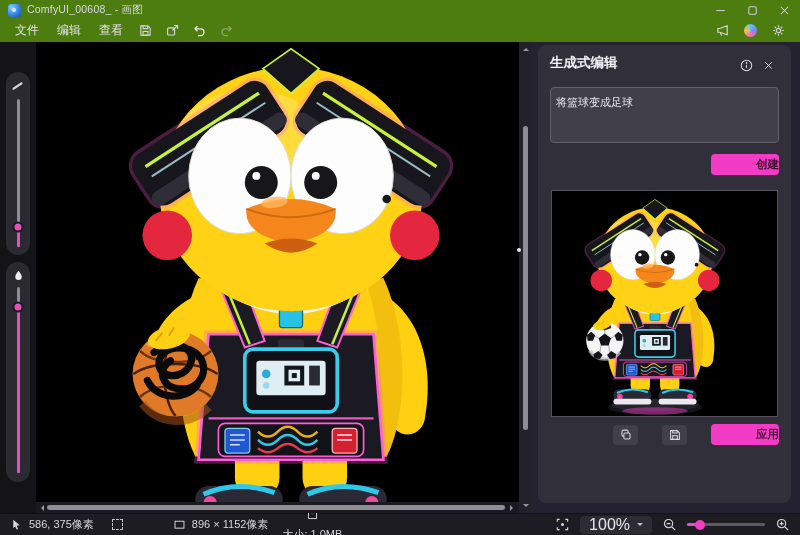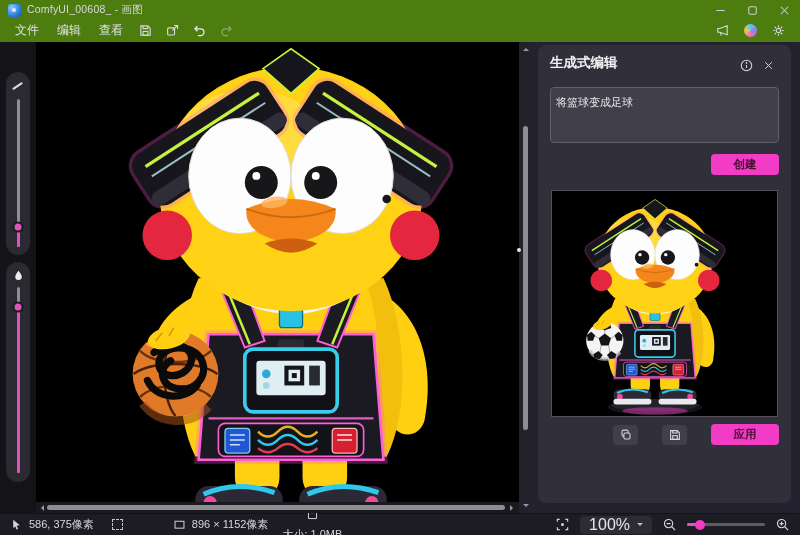--- a/index.html
+++ b/index.html
@@ -62,21 +62,21 @@
   .card { background:#312f39; border-radius:8px; height:458px; padding:9px 12px 0; display:flex; flex-direction:column; }
   .card-header { display:flex; height:24px; }
   .card-title { font-size:13.5px; font-weight:bold; color:#f2f2f5; }
   .icon-btn { width:22px; height:22px; display:flex; align-items:center; justify-content:center; border-radius:4px; color:#d8d8de; }
   .card-header .icon-btn.info { margin-left:auto; }
   .prompt-box { margin-top:9px; height:56px; width:100%; background:#413f49; border:1px solid #615f6a; border-radius:4px;
           color:#e8e8ec; font-size:11px; padding:7px 5px; resize:none; outline:none;
           font-family:"Liberation Sans", sans-serif; }
   .create-row { display:flex; justify-content:flex-end; margin-top:11px; }
   .btn-accent { width:68px; height:21px; background:#f23cc6; color:#43102f; border:none; border-radius:4px;
-          font-size:11.5px; font-weight:bold; font-family:"Liberation Sans", sans-serif; }
+          font-size:11.5px; font-weight:bold; font-family:"Liberation Sans", sans-serif;text-align:right; }
   .preview { margin-top:15px; align-self:center; width:227px; height:227px; background:#000;
           border:1px solid #535058; position:relative; overflow:hidden; }
   .preview svg { position:absolute; left:17px; top:2px; width:172px; }
   .actions-row { display:flex; justify-content:flex-end; align-items:center; gap:24px; margin-top:7px; }
   .small-btn { width:25px; height:20px; background:#413f49; border:none; border-radius:4px;
           display:flex; align-items:center; justify-content:center; color:#d8d8de; }
 
   
   .statusbar { height:22px; background:#1d1c22; border-top:1px solid #121117; display:flex; align-items:center;
           padding:0 10px; font-size:11px; color:#d6d6dc; }

